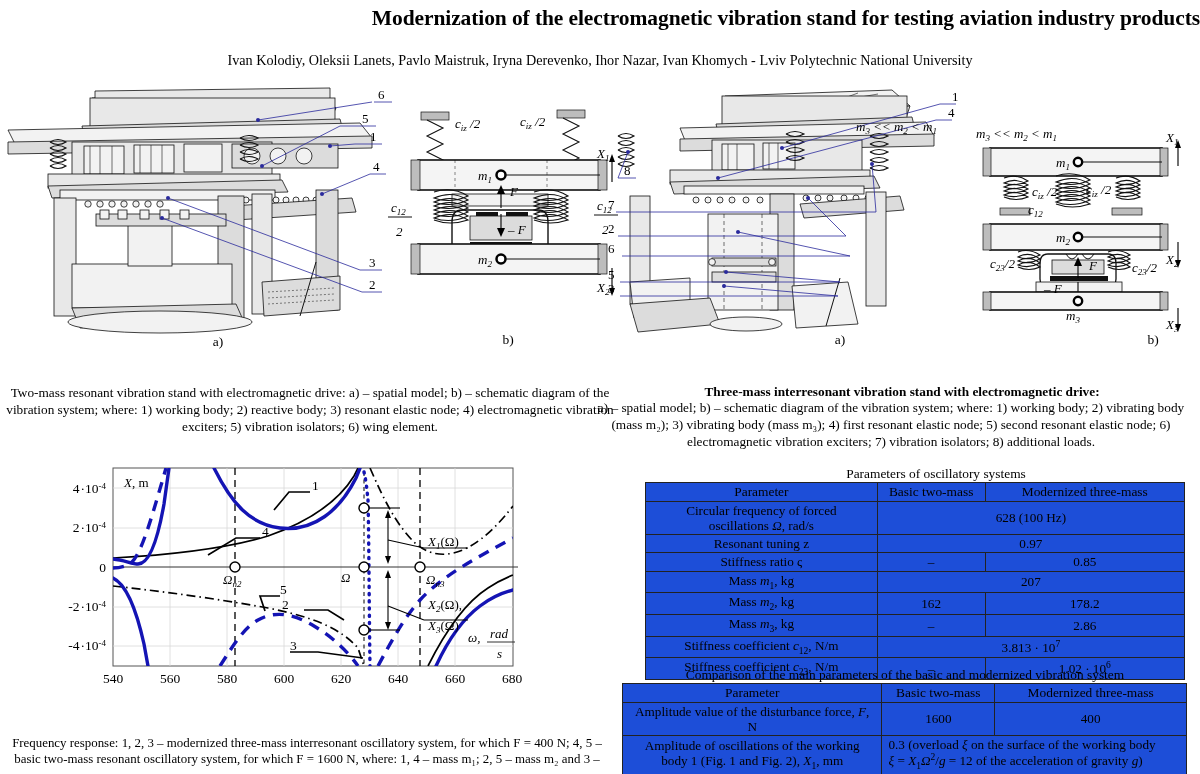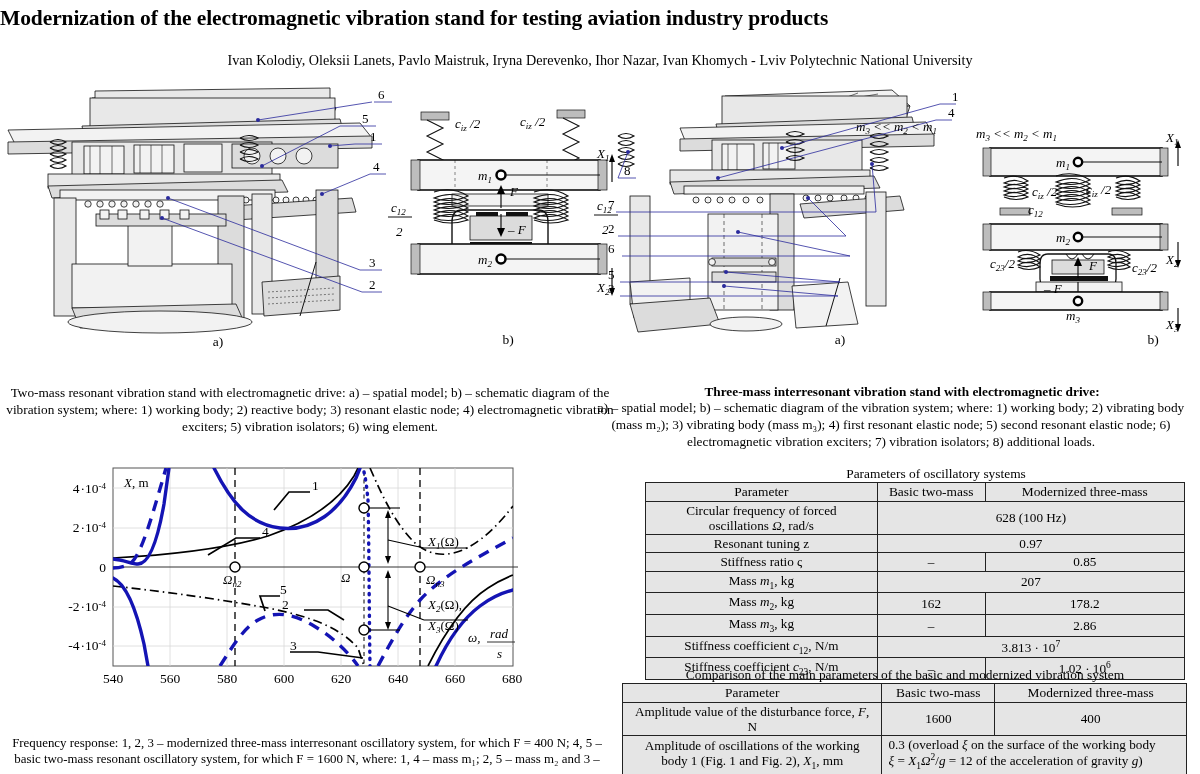--- a/index.html
+++ b/index.html
@@ -9,21 +9,21 @@
     background: #ffffff;
     font-family: "Liberation Serif", serif;
     color: #000;
     overflow: hidden;
   }
   #page { position: relative; width: 1200px; height: 774px; }
 
   
   .poster-title {
     position: absolute; left: 0; top: 6px; width: 1200px;
-    text-align: left;
+    text-align: right;
     font-family: "Liberation Serif", serif;
     font-weight: bold; font-size: 21.5px;
     letter-spacing: -0.1px;
   }
   .poster-authors {
     position: absolute; left: 0; top: 52px; width: 1200px;
     text-align: center;
     font-weight: normal; font-size: 14.2px;
   }
 
@@ -69,21 +69,21 @@
   .annarrow { stroke: #000; stroke-width: 1.1; fill: none; }
 
   
   .tbl-title {
     position: absolute; text-align: center; font-size: 13.4px;
   }
   table.data {
     position: absolute;
     border-collapse: collapse;
     font-size: 13.2px;
-    background: #e5e5e5;
+    background: #1d4ed8;
   }
   table.data td, table.data th {
     border: 1px solid #222;
     padding: 1px 4px;
     text-align: center;
     font-weight: normal;
     line-height: 1.16;
     vertical-align: middle;
   }
   table.data .colhdr { font-size: 13.4px; }

